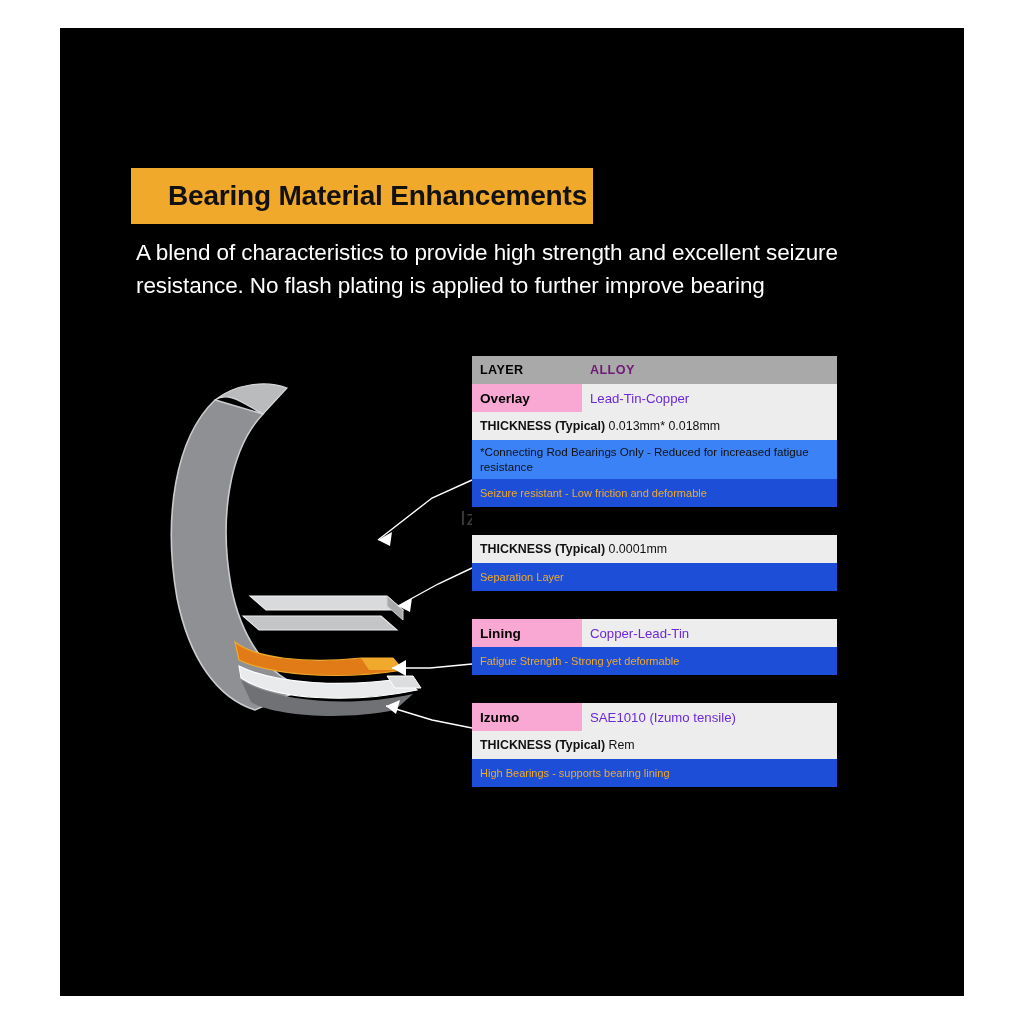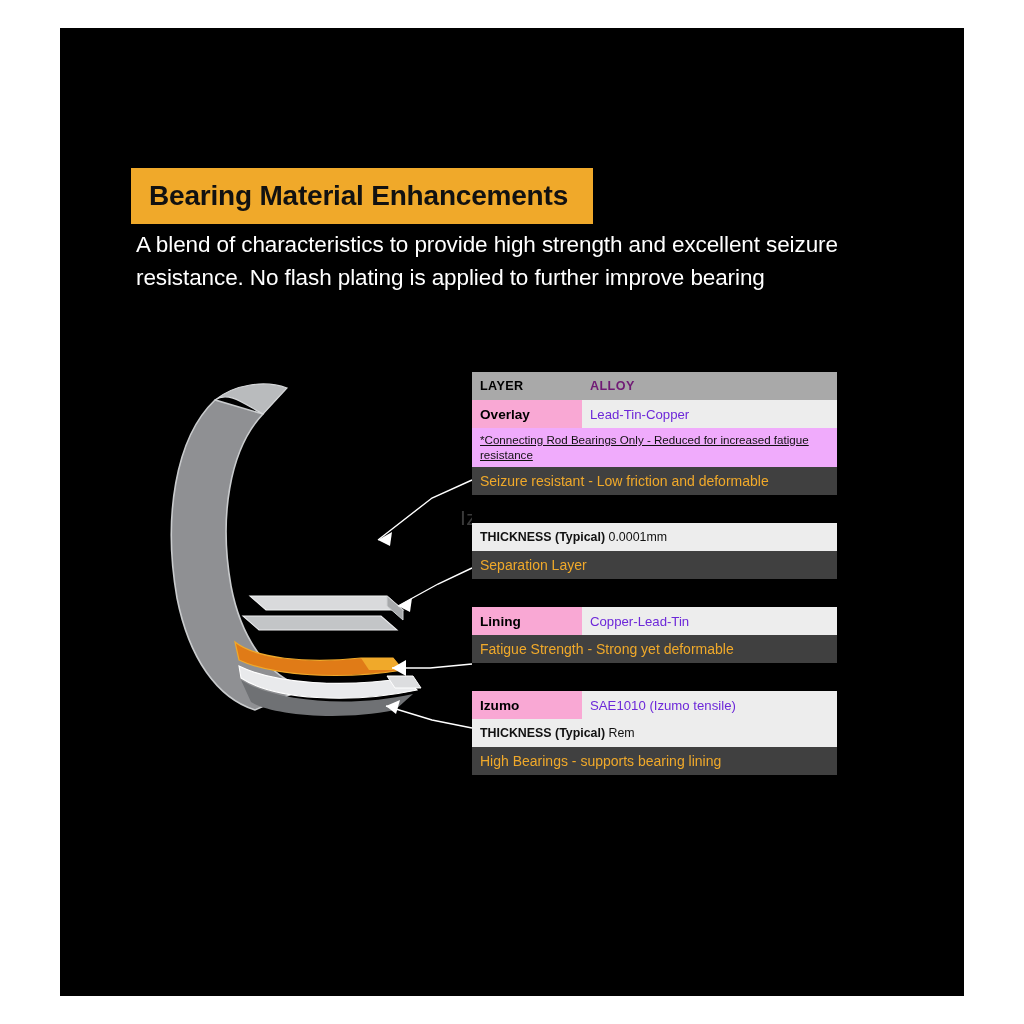--- a/index.html
+++ b/index.html
@@ -40,25 +40,26 @@
     align-items: center;
     padding-left: 18px;
     box-sizing: border-box;
   }
   #title-band .title-text {
     font-size: 28px;
     font-weight: bold;
     color: #111111;
     letter-spacing: -0.2px;
     white-space: nowrap;
+    margin-left: 19px;
   }
   #intro {
     position: absolute;
     left: 76px;
-    top: 200px;
+    top: 208px;
     width: 730px;
     color: #ffffff;
     font-size: 22.5px;
     line-height: 33px;
     letter-spacing: -0.1px;
   }
   
   #watermark {
     position: absolute;
     left: 400px;
@@ -74,21 +75,21 @@
     position: absolute;
     left: 95px;
     top: 330px;
     width: 310px;
     height: 400px;
   }
   
   #layer-table {
     position: absolute;
     left: 412px;
-    top: 344px;
+    top: 328px;
     width: 365px;
     border-collapse: collapse;
     font-size: 12.6px;
     table-layout: fixed;
   }
   #layer-table td {
     padding: 0;
     vertical-align: middle;
     height: 28px;
     box-sizing: border-box;
@@ -123,32 +124,31 @@
   .c-thick {
     background: #ededed;
     color: #111111;
     font-size: 12.4px;
     padding-left: 8px !important;
   }
   .c-thick b {
     font-weight: bold;
   }
   .c-note {
-    background: #f0abfc;
+    background: #3b82f6;
     color: #111111;
     font-size: 11.6px;
     line-height: 15px;
     padding: 4px 6px 5px 8px !important;
     height: 42px;
-    text-decoration: underline;
   }
   .c-desc {
-    background: #404040;
+    background: #1d4ed8;
     color: #f0a92a;
-    font-size: 14px;
+    font-size: 11px;
     padding-left: 8px !important;
   }
   .row-gap td {
     height: 6px;
     background: #000000;
   }
   
   #leaders {
     position: absolute;
     left: 0; top: 0;
@@ -223,20 +223,26 @@
         <tr>
           <td class="c-head-left">LAYER</td>
           <td class="c-head-right">ALLOY</td>
         </tr>
 
         <tr>
           <td class="c-name">Overlay</td>
           <td class="c-alloy">Lead-Tin-Copper</td>
         </tr>
         <tr>
+          <td class="c-thick" colspan="2">
+            <b>THICKNESS (Typical)</b>
+            <span>0.013mm* 0.018mm</span>
+          </td>
+        </tr>
+        <tr>
           <td class="c-note" colspan="2">*Connecting Rod Bearings Only - Reduced for increased fatigue resistance</td>
         </tr>
         <tr>
           <td class="c-desc" colspan="2">Seizure resistant - Low friction and deformable</td>
         </tr>
 
         <tr class="row-gap">
             <td colspan="2"></td>
           </tr>
 

